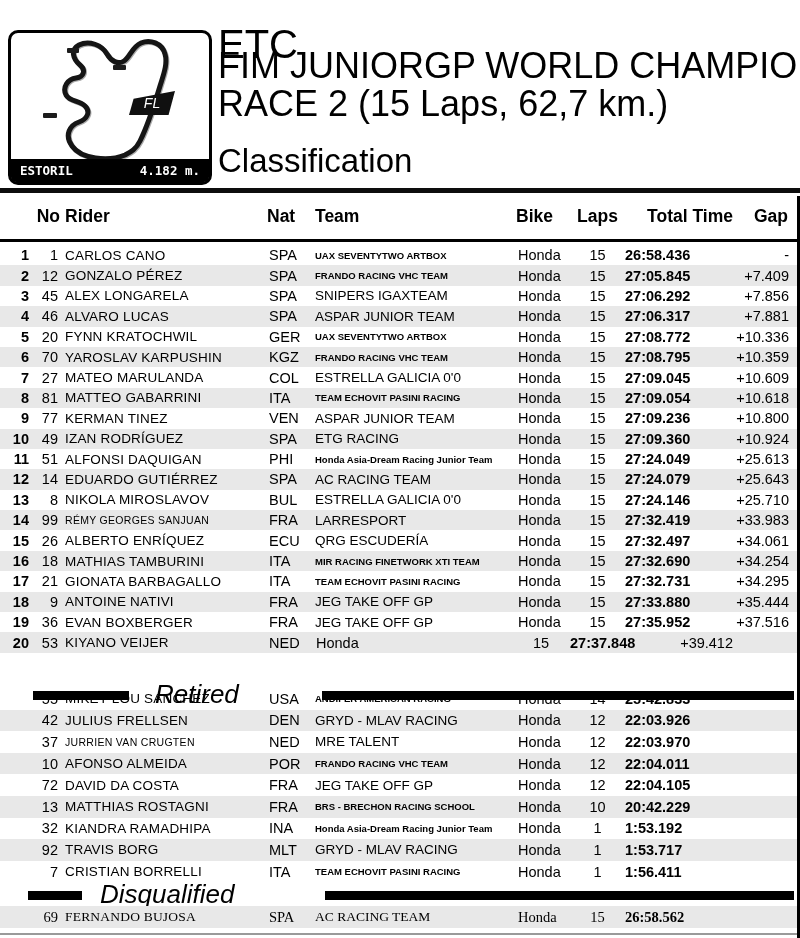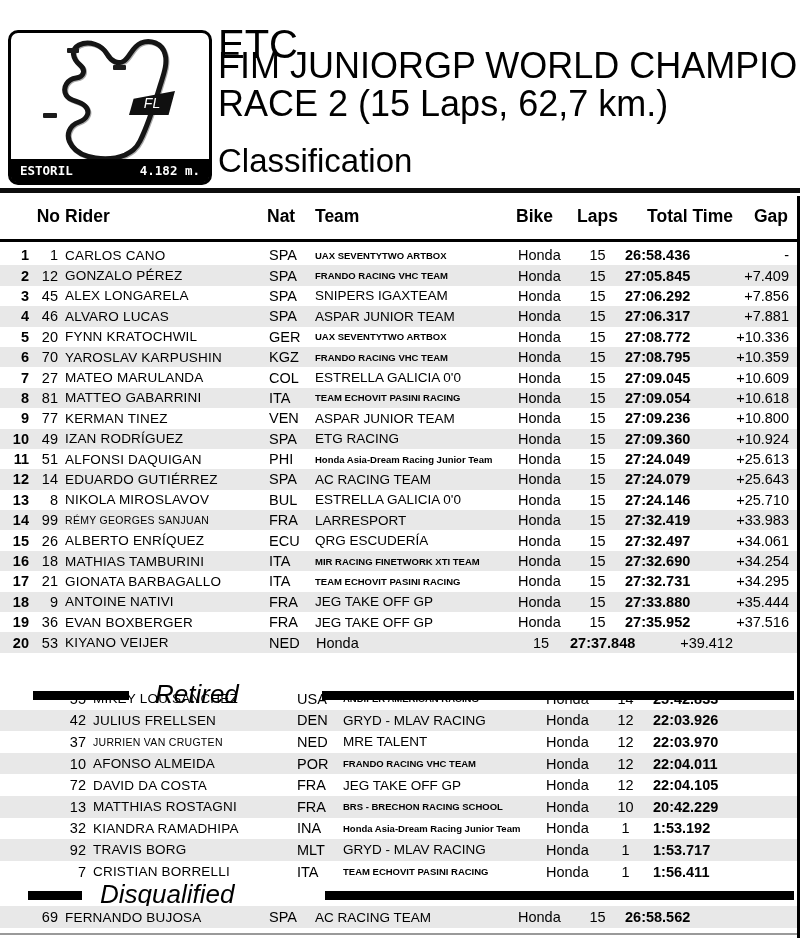--- a/index.html
+++ b/index.html
@@ -44,23 +44,23 @@
   .h-team { grid-column:5; padding-left:5px; }
   .h-bike { grid-column:6; padding-left:4px; }
   .h-laps { grid-column:7; text-align:center; }
   .h-time { grid-column:8; text-align:right; }
   .h-gap  { grid-column:9; text-align:right; padding-right:1px; }
 
   .rows { position:absolute; left:0; width:797px; }
   #rows-classified { top:245px; }
   #rows-classified .row { height:20.4px; }
   #rows-retired { top:688px; }
-  #rows-retired .row { height:21.6px;padding-left:28px; }
+  #rows-retired .row { height:21.6px; }
   #rows-dsq { top:906px; }
-  #rows-dsq .row { height:22px; }
+  #rows-dsq .row { height:22px;font-family:Liberation Serif, serif; }
   .row.alt { background:#e8e8e8; }
 
   .c-pos  { font-weight:bold; font-size:14.5px; text-align:right; padding-right:1px; }
   .c-num  { font-size:14.5px; text-align:right; padding-right:2px; }
   .c-rider{ font-size:13.5px; padding-left:5px; white-space:nowrap; letter-spacing:0.2px; }
   .c-rider.sm { font-size:10.5px; letter-spacing:0.3px; }
   .c-nat  { font-size:14.5px; padding-left:3px; }
   .c-team { font-size:13.5px; padding-left:5px; white-space:nowrap; }
   .c-team.sm { font-size:9.5px; font-weight:bold; }
   .c-bike { font-size:14.5px; padding-left:6px; }

